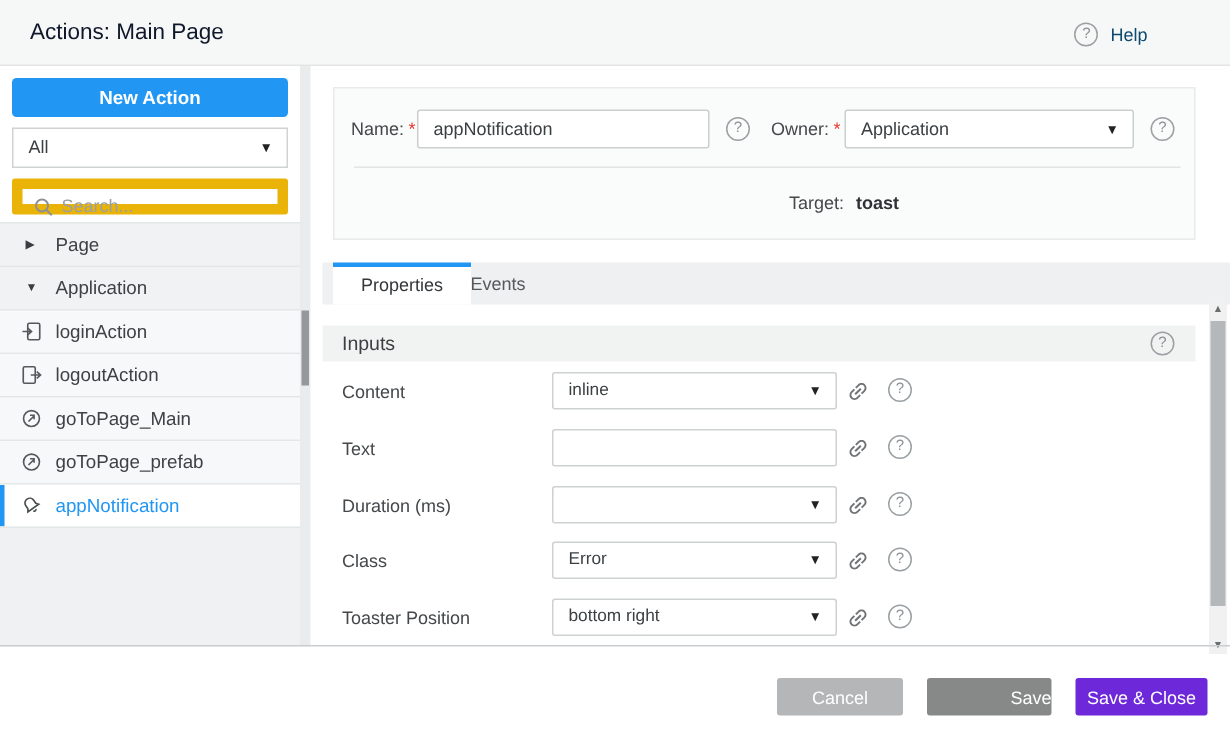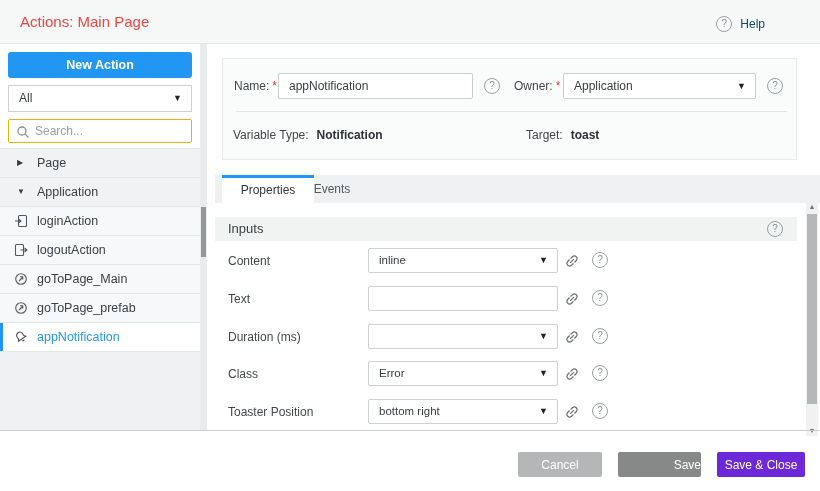--- a/index.html
+++ b/index.html
@@ -4,41 +4,41 @@
 <style>
   * { box-sizing: border-box; margin: 0; padding: 0; }
   html,body { width:820px; height:491px; }
   body { font-family: "Liberation Sans", "DejaVu Sans", sans-serif; background:#fff; }
   .screen { position:relative; width:820px; height:491px; background:#fff; overflow:hidden; }
 
   
   .header { position:absolute; left:0; top:0; width:820px; height:44px;
             background:#f6f7f7; border-bottom:1px solid #e3e5e5; }
   .header .title { position:absolute; left:20px; top:0; line-height:44px;
-            font-size:15px; color:#ef4444; }
+            font-size:15px; color:#0f172a; }
   .help-wrap { position:absolute; right:55px; top:14px; height:16px; cursor:pointer; }
   .help-wrap .qicon { vertical-align:middle; }
   .help-wrap .help-label { font-size:12px; color:#0c4a6e; margin-left:8px; vertical-align:middle; }
 
   .qicon { display:inline-block; width:16px; height:16px; border:1px solid #9aa0a3;
            border-radius:50%; color:#8d9194; font-size:10px; line-height:14px;
            text-align:center; background:transparent; }
 
   
   .sidebar { position:absolute; left:0; top:44px; width:188px; height:387px; background:#fff; }
   .new-action-btn { position:absolute; left:8px; top:8px; width:184px; height:26px;
            background:#2196f3; color:#fff; border:none; border-radius:3px;
            font-size:12.5px; font-weight:bold; cursor:pointer;
            font-family:"Liberation Sans","DejaVu Sans",sans-serif; }
   .filter-select { position:absolute; left:8px; top:41px; width:184px; height:27px;
            background:#fff; border:1px solid #cfd3d4; cursor:pointer; }
   .filter-select .val { position:absolute; left:10px; line-height:25px; font-size:12px; color:#3c4043; }
   .filter-select .caret { position:absolute; right:9px; top:0; line-height:25px; font-size:9px; color:#222; }
   .search-box { position:absolute; left:8px; top:75px; width:184px; height:24px;
-           background:#fff; border:1px solid #eab308; border-radius:2px; }
+           background:#fff; border:7px solid #eab308; border-radius:2px; }
   .search-box svg { position:absolute; left:7px; top:5px; }
   .search-box input { position:absolute; left:26px; top:1px; width:150px; height:20px;
            border:none; outline:none; font-size:12px; color:#3c4043;
            font-family:"Liberation Sans","DejaVu Sans",sans-serif; background:transparent; }
   .search-box input::placeholder { color:#9aa0a3; }
 
   .tree { position:absolute; left:0; top:104px; width:200px; }
   .tree-row { position:relative; height:29px; border-top:1px solid #e4e7e8; cursor:pointer; }
   .tree-row.group { background:#f0f2f3; }
   .tree-row.child { background:#f7f8f9; }
@@ -204,21 +204,20 @@
 
     <span class="fp-label" style="left:291px;"><span>Owner:</span><span class="req">*</span></span>
     <div class="owner-select">
       <span class="val">Application</span>
       <span class="caret">▼</span>
     </div>
     <span class="qicon fp-q2">?</span>
 
     <div class="fp-divider"></div>
 
-    <span class="fp-info" style="left:10px;"><span>Variable Type:</span><b>Notification</b></span>
     <span class="fp-info" style="left:303px;"><span>Target:</span><b>toast</b></span>
   </div>
 
   <div class="tabbar">
     <div class="tab active">Properties</div>
     <div class="tab inactive">Events</div>
   </div>
 
   <div class="inputs-header">
     <span class="ih-title">Inputs</span>

